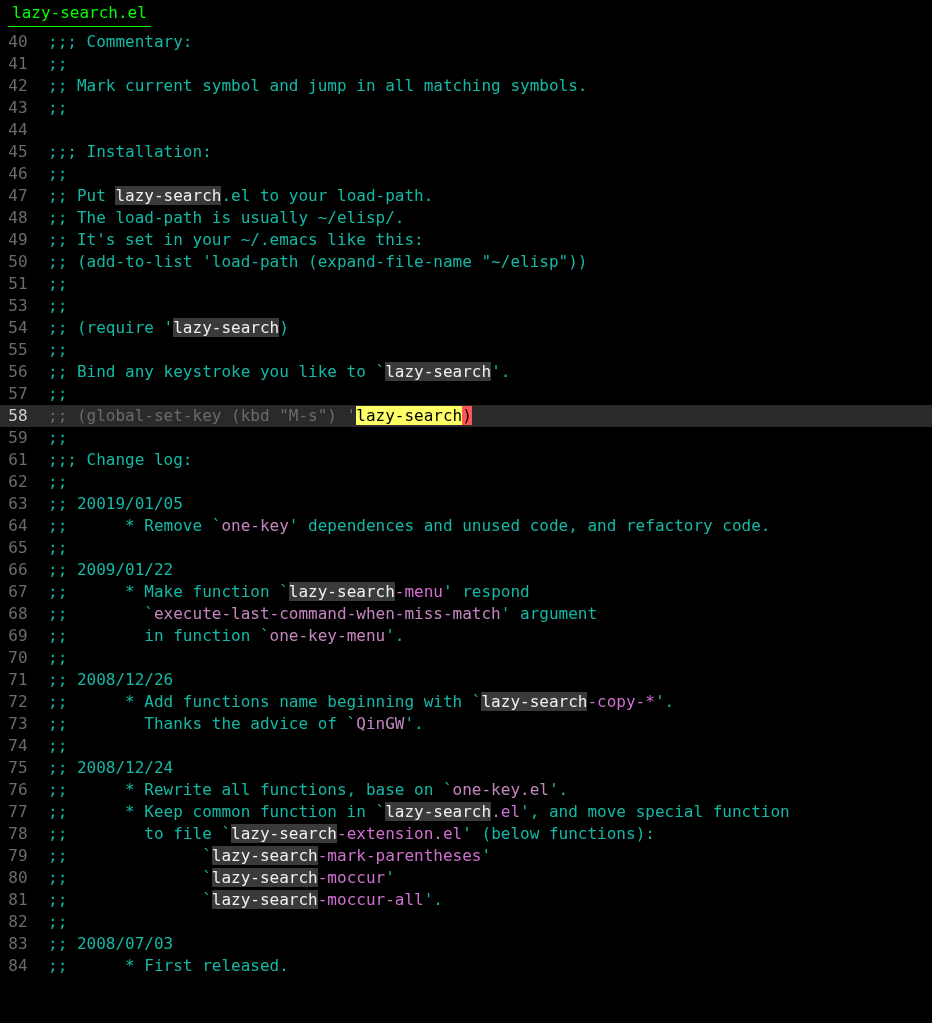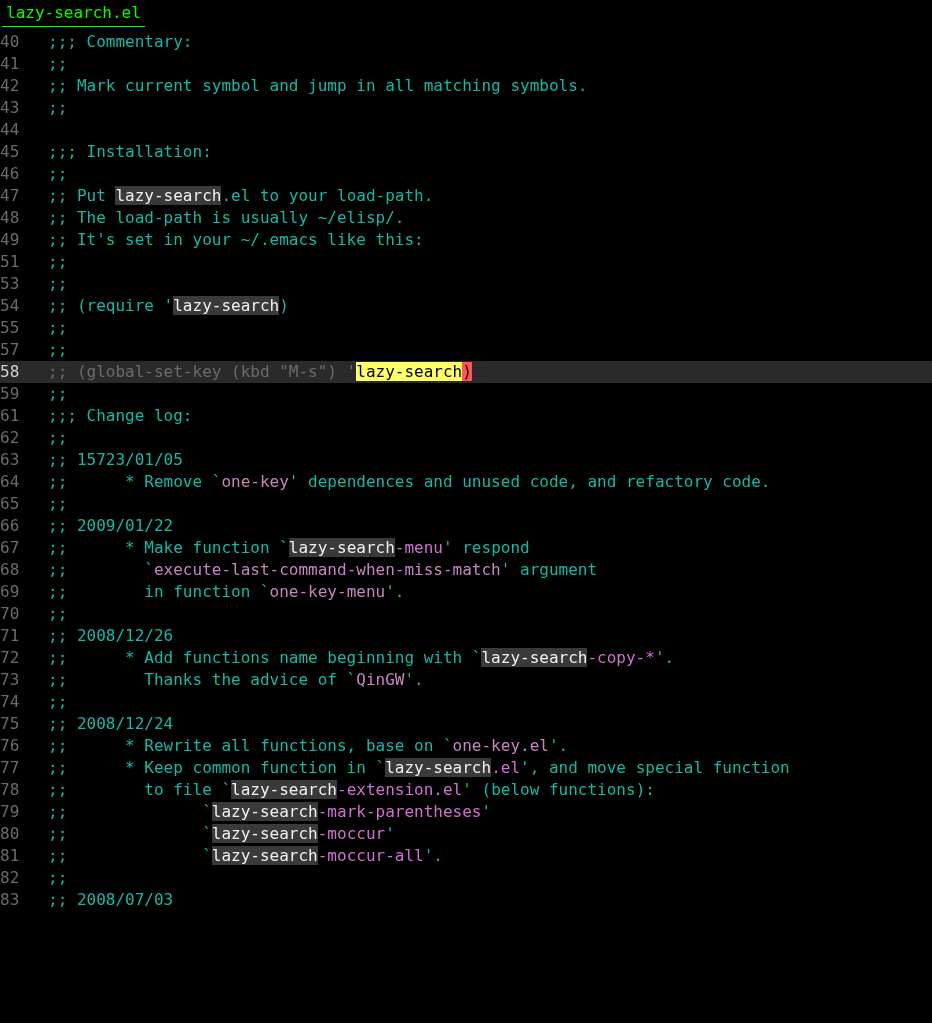--- a/index.html
+++ b/index.html
@@ -10,32 +10,32 @@
     line-height: 22px;
     width: 932px;
     height: 1023px;
     overflow: hidden;
   }
   .title {
     color: #00ff00;
     padding: 2px 4px;
     border-bottom: 1px solid #00ff00;
     display: inline-block;
-    margin-left: 2px;
+    margin-left: 8px;
   }
   .buffer {
     padding-top: 4px;
   }
   .line {
     display: flex;
     white-space: pre;
   }
   .lnum {
     width: 48px;
-    text-align: left;
+    text-align: center;
     padding-right: 12px;
     color: #6b6b6b;
     flex: 0 0 auto;
     user-select: none;
   }
   .lnum.current {
     color: #d0d0d0;
     font-weight: normal;
   }
   .code {
@@ -73,46 +73,49 @@
     <div class="line"><span class="lnum">40</span><span class="code"><span class="comment">;;; Commentary:</span></span></div>
     <div class="line"><span class="lnum">41</span><span class="code"><span class="comment">;;</span></span></div>
     <div class="line"><span class="lnum">42</span><span class="code"><span class="comment">;; Mark current symbol and jump in all matching symbols.</span></span></div>
     <div class="line"><span class="lnum">43</span><span class="code"><span class="comment">;;</span></span></div>
     <div class="line"><span class="lnum">44</span><span class="code"></span></div>
     <div class="line"><span class="lnum">45</span><span class="code"><span class="comment">;;; Installation:</span></span></div>
     <div class="line"><span class="lnum">46</span><span class="code"><span class="comment">;;</span></span></div>
     <div class="line"><span class="lnum">47</span><span class="code"><span class="comment">;; Put </span><span class="match">lazy-search</span><span class="comment">.el to your load-path.</span></span></div>
     <div class="line"><span class="lnum">48</span><span class="code"><span class="comment">;; The load-path is usually ~/elisp/.</span></span></div>
     <div class="line"><span class="lnum">49</span><span class="code"><span class="comment">;; It's set in your ~/.emacs like this:</span></span></div>
+    <div class="line"><span class="lnum">50</span><span class="code"><span class="comment">;; (add-to-list 'load-path (expand-file-name "~/elisp"))</span></span></div>
     <div class="line"><span class="lnum">51</span><span class="code"><span class="comment">;;</span></span></div>
     <div class="line"><span class="lnum">53</span><span class="code"><span class="comment">;;</span></span></div>
     <div class="line"><span class="lnum">54</span><span class="code"><span class="comment">;; (require '</span><span class="match">lazy-search</span><span class="comment">)</span></span></div>
     <div class="line"><span class="lnum">55</span><span class="code"><span class="comment">;;</span></span></div>
+    <div class="line"><span class="lnum">56</span><span class="code"><span class="comment">;; Bind any keystroke you like to `</span><span class="match">lazy-search</span><span class="comment">'.</span></span></div>
     <div class="line"><span class="lnum">57</span><span class="code"><span class="comment">;;</span></span></div>
     <div class="line hl-line"><span class="lnum current">58</span><span class="code"><span class="dim">;; (global-set-key (kbd "M-s") '</span><span class="cur-match">lazy-search</span><span class="cursor-paren">)</span></span></div>
     <div class="line"><span class="lnum">59</span><span class="code"><span class="comment">;;</span></span></div>
     <div class="line"><span class="lnum">61</span><span class="code"><span class="comment">;;; Change log:</span></span></div>
     <div class="line"><span class="lnum">62</span><span class="code"><span class="comment">;;</span></span></div>
-    <div class="line"><span class="lnum">63</span><span class="code"><span class="comment">;; 15723/01/05</span></span></div>
+    <div class="line"><span class="lnum">63</span><span class="code"><span class="comment">;; 20019/01/05</span></span></div>
     <div class="line"><span class="lnum">64</span><span class="code"><span class="comment">;;      * Remove `</span><span class="purple">one-key</span><span class="comment">' dependences and unused code, and refactory code.</span></span></div>
     <div class="line"><span class="lnum">65</span><span class="code"><span class="comment">;;</span></span></div>
     <div class="line"><span class="lnum">66</span><span class="code"><span class="comment">;; 2009/01/22</span></span></div>
     <div class="line"><span class="lnum">67</span><span class="code"><span class="comment">;;      * Make function `</span><span class="match">lazy-search</span><span class="purple-bright">-menu</span><span class="comment">' respond</span></span></div>
     <div class="line"><span class="lnum">68</span><span class="code"><span class="comment">;;        `</span><span class="purple">execute-last-command-when-miss-match</span><span class="comment">' argument</span></span></div>
     <div class="line"><span class="lnum">69</span><span class="code"><span class="comment">;;        in function `</span><span class="purple">one-key-menu</span><span class="comment">'.</span></span></div>
     <div class="line"><span class="lnum">70</span><span class="code"><span class="comment">;;</span></span></div>
     <div class="line"><span class="lnum">71</span><span class="code"><span class="comment">;; 2008/12/26</span></span></div>
     <div class="line"><span class="lnum">72</span><span class="code"><span class="comment">;;      * Add functions name beginning with `</span><span class="match">lazy-search</span><span class="purple-bright">-copy-*</span><span class="comment">'.</span></span></div>
     <div class="line"><span class="lnum">73</span><span class="code"><span class="comment">;;        Thanks the advice of `</span><span class="purple">QinGW</span><span class="comment">'.</span></span></div>
     <div class="line"><span class="lnum">74</span><span class="code"><span class="comment">;;</span></span></div>
     <div class="line"><span class="lnum">75</span><span class="code"><span class="comment">;; 2008/12/24</span></span></div>
     <div class="line"><span class="lnum">76</span><span class="code"><span class="comment">;;      * Rewrite all functions, base on `</span><span class="purple">one-key.el</span><span class="comment">'.</span></span></div>
     <div class="line"><span class="lnum">77</span><span class="code"><span class="comment">;;      * Keep common function in `</span><span class="match">lazy-search</span><span class="purple-bright">.el</span><span class="comment">', and move special function</span></span></div>
     <div class="line"><span class="lnum">78</span><span class="code"><span class="comment">;;        to file `</span><span class="match">lazy-search</span><span class="purple-bright">-extension.el</span><span class="comment">' (below functions):</span></span></div>
     <div class="line"><span class="lnum">79</span><span class="code"><span class="comment">;;              `</span><span class="match">lazy-search</span><span class="purple-bright">-mark-parentheses</span><span class="comment">'</span></span></div>
     <div class="line"><span class="lnum">80</span><span class="code"><span class="comment">;;              `</span><span class="match">lazy-search</span><span class="purple-bright">-moccur</span><span class="comment">'</span></span></div>
     <div class="line"><span class="lnum">81</span><span class="code"><span class="comment">;;              `</span><span class="match">lazy-search</span><span class="purple-bright">-moccur-all</span><span class="comment">'.</span></span></div>
     <div class="line"><span class="lnum">82</span><span class="code"><span class="comment">;;</span></span></div>
     <div class="line"><span class="lnum">83</span><span class="code"><span class="comment">;; 2008/07/03</span></span></div>
+    <div class="line"><span class="lnum">84</span><span class="code"><span class="comment">;;      * First released.</span></span></div>
   </div>
 
 
 
 
 </body></html>

